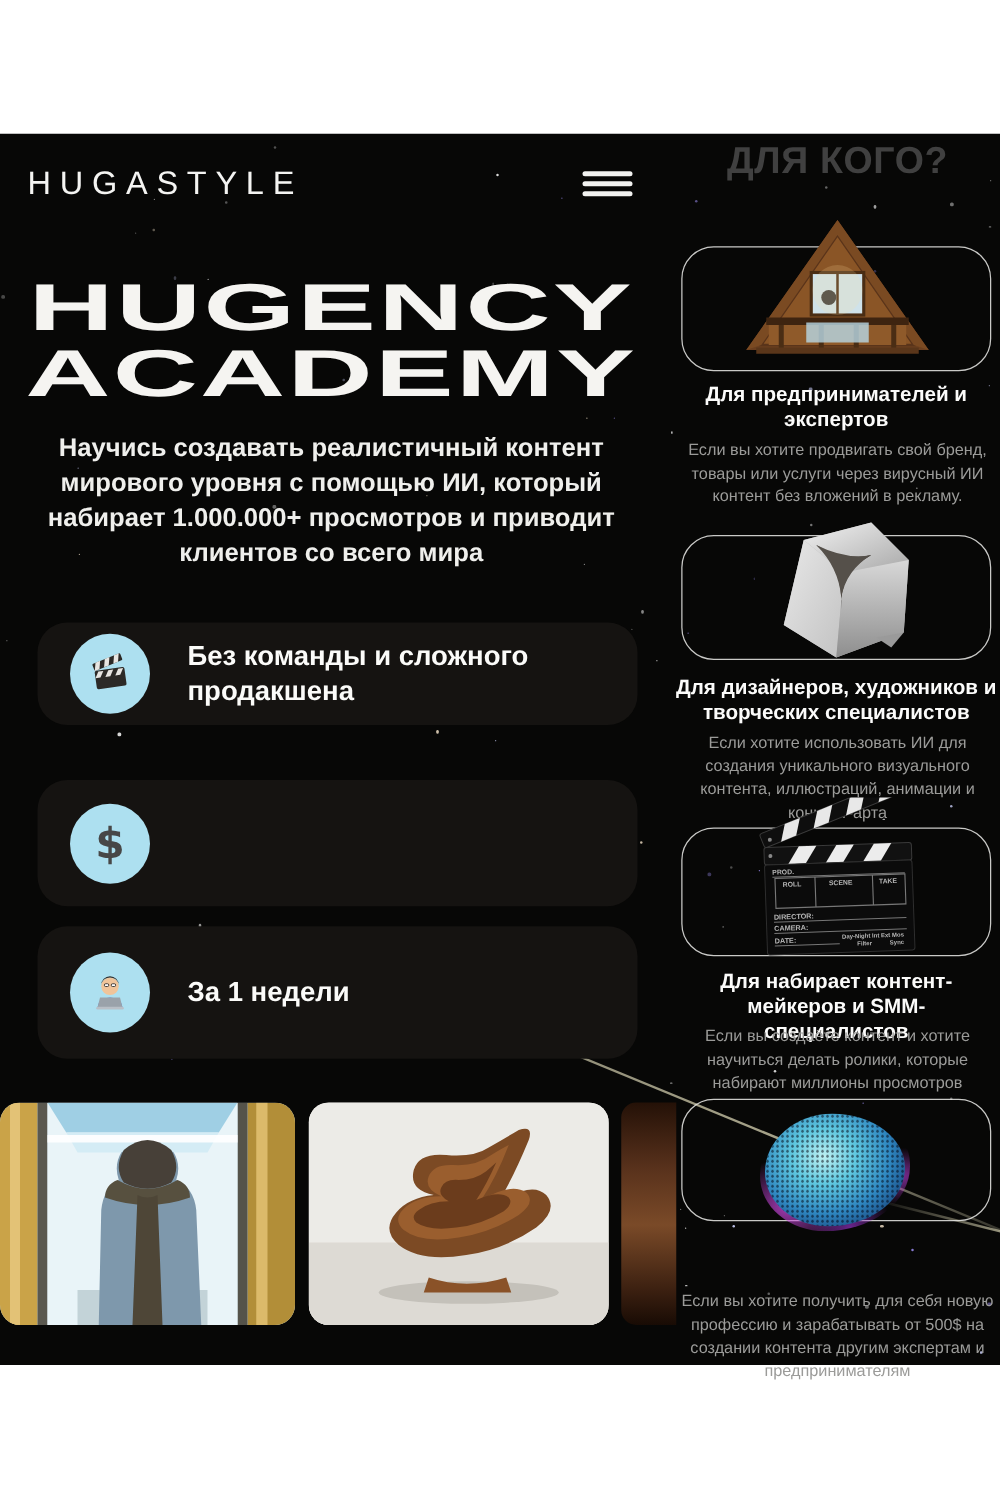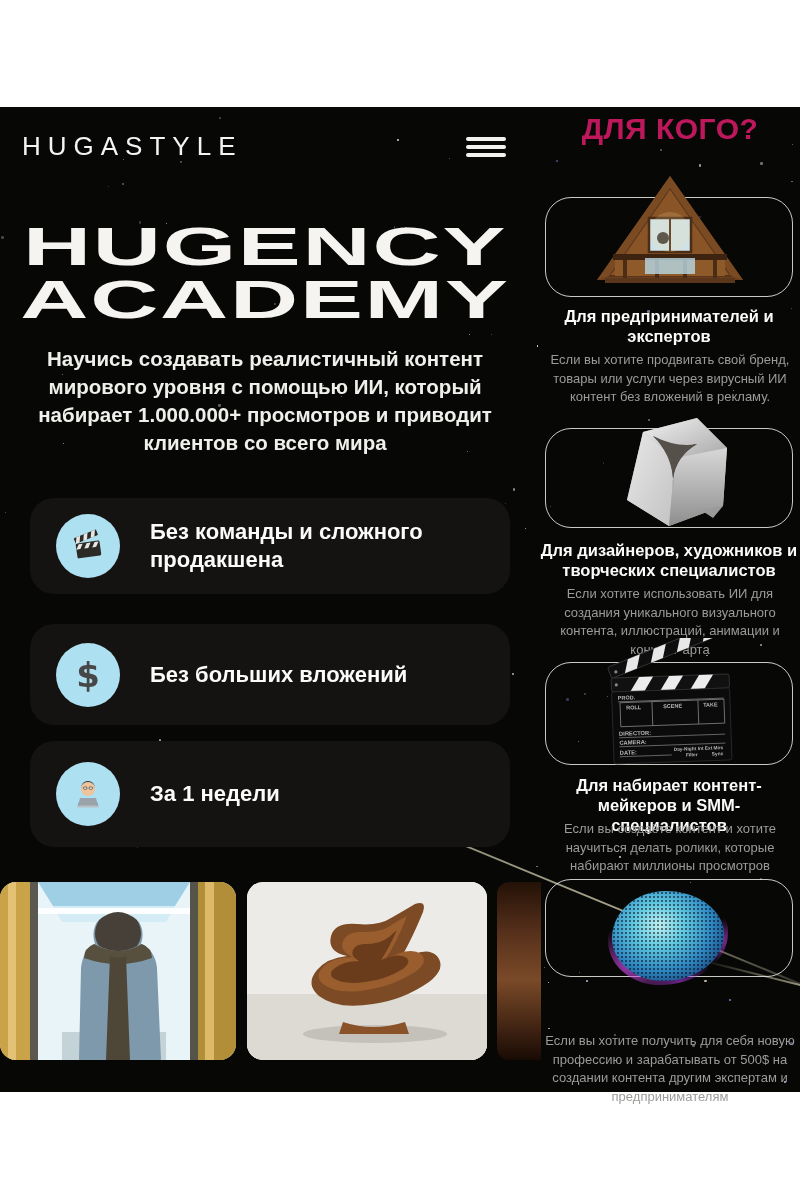--- a/index.html
+++ b/index.html
@@ -30,21 +30,21 @@
   .fcard .flabel { position:absolute; left:120px; right:24px; color:#fbfbf9; font-size:22px; font-weight:700; line-height:28px; }
   .dollar-glyph { font-size:34px; font-weight:700; color:#474747; font-family:"DejaVu Sans", sans-serif; }
 
   
   .gimg { position:absolute; top:882px; height:178px; border-radius:16px; overflow:hidden; }
   #g1 { left:0; width:236px; }
   #g2 { left:247px; width:240px; background:linear-gradient(180deg,#efede9 0%, #e7e4df 62%, #d6d3cd 66%, #cfccc6 100%); }
   #g3 { left:497px; width:44px; border-radius:12px 0 0 12px; background:linear-gradient(180deg,#241107 0%, #59321c 30%, #7a4a28 55%, #3a1f10 85%, #180b04 100%); }
 
   
-  .aud-heading { position:absolute; left:545px; top:112px; width:250px; text-align:center; color:#be185d; font-size:30px; font-weight:800; letter-spacing:.5px; }
+  .aud-heading { position:absolute; left:545px; top:112px; width:250px; text-align:center; color:#404040; font-size:30px; font-weight:800; letter-spacing:.5px; }
   .acard-frame { position:absolute; left:545px; width:248px; border:1.6px solid rgba(235,235,233,.85); border-radius:26px; }
   .acard-title { position:absolute; left:540px; width:258px; text-align:center; color:#fbfbfa; font-size:16.5px; font-weight:700; line-height:20px; }
   .acard-desc { position:absolute; left:545px; width:250px; text-align:center; color:#9b9b99; font-size:13px; line-height:18.5px; }
 
   .aimg { position:absolute; }
   .blob-wrap { position:absolute; left:612px; top:891px; width:112px; height:90px; }
   .blob { position:absolute; inset:0; border-radius:48% 52% 55% 45% / 52% 48% 52% 48%;
           background:radial-gradient(ellipse at 42% 38%, #bdf0f2 0%, #5fc8e0 28%, #2e86c0 58%, #1c4f86 78%, #122a50 100%); }
   .blob-magenta { position:absolute; inset:-4px; border-radius:50% 50% 58% 44% / 55% 46% 54% 46%;
           background:radial-gradient(ellipse at 18% 80%, rgba(200,70,220,.8) 0%, rgba(200,70,220,0) 35%),
@@ -180,21 +180,21 @@
       <span></span>
       <span></span>
     </div>
 
   <h1 class="hero-title">
     <span class="ln">HUGENCY</span>
     <span class="ln">ACADEMY</span>
   </h1>
   <p class="hero-sub">Научись создавать реалистичный контент мирового уровня с помощью ИИ, который набирает 1.000.000+ просмотров и приводит клиентов со всего мира</p>
 
-  <div class="fcard" style="top:498px; height:96px;">
+  <div class="fcard" style="top:498px; height:82px;">
     <div class="circle">
       <svg width="34" height="34" viewBox="0 0 34 34">
         <g transform="rotate(-8 17 17)">
           <rect x="5" y="13" width="24" height="15" rx="1.5" fill="#2c2a27"></rect>
           <g transform="rotate(-14 6 12)">
             <rect x="5" y="7" width="24" height="6" rx="1" fill="#2c2a27"></rect>
             <path d="M8 7 l4 0 -3 6 -4 0 z" fill="#e8e6e2"></path>
             <path d="M16 7 l4 0 -3 6 -4 0 z" fill="#e8e6e2"></path>
             <path d="M24 7 l4 0 -3 6 -4 0 z" fill="#e8e6e2"></path>
           </g>
@@ -204,21 +204,20 @@
         </g>
       </svg>
     </div>
     <div class="flabel">Без команды и сложного продакшена</div>
   </div>
 
   <div class="fcard" style="top:624px; height:101px;">
     <div class="circle">
       <span class="dollar-glyph">$</span>
     </div>
-    <div class="flabel">Без больших вложений</div>
   </div>
 
   <div class="fcard" style="top:741px; height:106px;">
     <div class="circle">
       <svg width="36" height="36" viewBox="0 0 36 36">
         <circle cx="18" cy="13" r="7" fill="#f0c49a"></circle>
         <path d="M11 12 a7 7 0 0 1 14 0 l0 -1 q-2 -5 -7 -5 q-5 0 -7 5 z" fill="#2e2a28"></path>
         <rect x="13.5" y="11" width="3.5" height="2.2" rx="1" fill="#fff" stroke="#2e2a28" stroke-width="0.7"></rect>
         <rect x="19" y="11" width="3.5" height="2.2" rx="1" fill="#fff" stroke="#2e2a28" stroke-width="0.7"></rect>
         <path d="M8 30 q1 -8 10 -8 q9 0 10 8 z" fill="#3f6fd8"></path>

